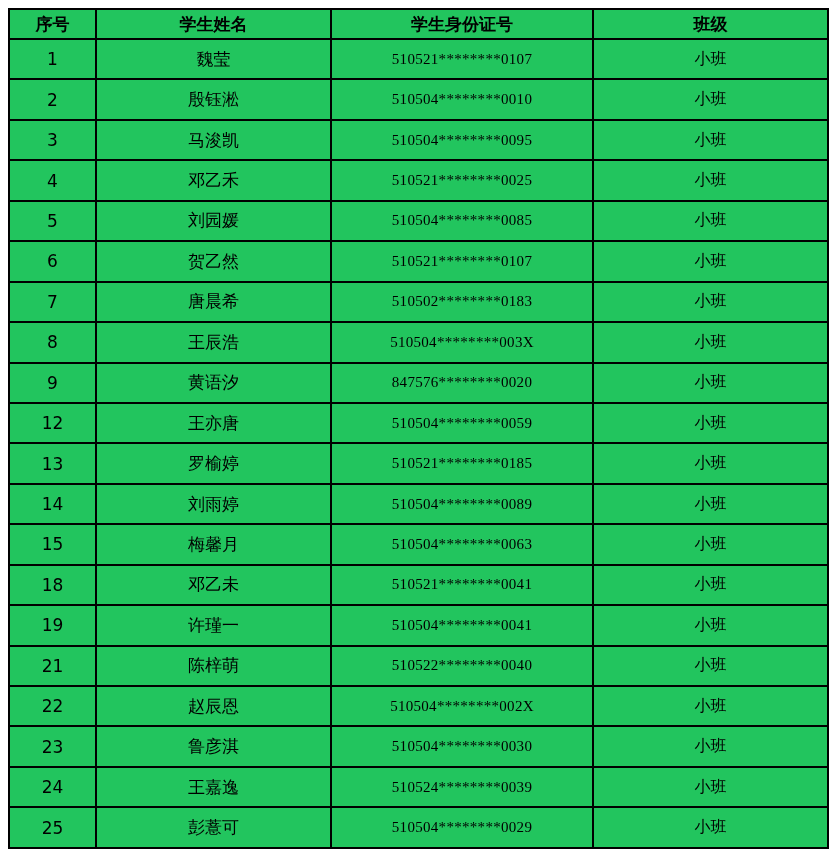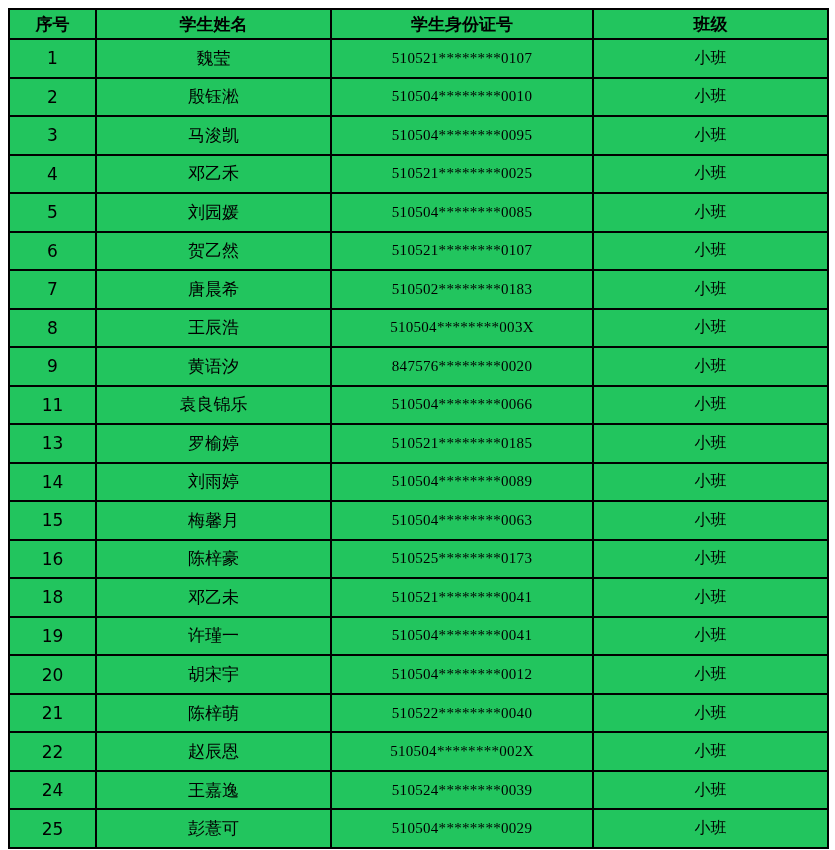--- a/index.html
+++ b/index.html
@@ -126,23 +126,23 @@
           <td class="col-id_number">510504********003X</td>
           <td class="col-class">小班</td>
         </tr>
         <tr>
           <td class="col-seq">9</td>
           <td class="col-name">黄语汐</td>
           <td class="col-id_number">847576********0020</td>
           <td class="col-class">小班</td>
         </tr>
         <tr>
-          <td class="col-seq">11</td>
-          <td class="col-name">袁良锦乐</td>
-          <td class="col-id_number">510504********0066</td>
+          <td class="col-seq">12</td>
+          <td class="col-name">王亦唐</td>
+          <td class="col-id_number">510504********0059</td>
           <td class="col-class">小班</td>
         </tr>
         <tr>
           <td class="col-seq">13</td>
           <td class="col-name">罗榆婷</td>
           <td class="col-id_number">510521********0185</td>
           <td class="col-class">小班</td>
         </tr>
         <tr>
           <td class="col-seq">14</td>
@@ -150,53 +150,47 @@
           <td class="col-id_number">510504********0089</td>
           <td class="col-class">小班</td>
         </tr>
         <tr>
           <td class="col-seq">15</td>
           <td class="col-name">梅馨月</td>
           <td class="col-id_number">510504********0063</td>
           <td class="col-class">小班</td>
         </tr>
         <tr>
-          <td class="col-seq">16</td>
-          <td class="col-name">陈梓豪</td>
-          <td class="col-id_number">510525********0173</td>
-          <td class="col-class">小班</td>
-        </tr>
-        <tr>
           <td class="col-seq">18</td>
           <td class="col-name">邓乙未</td>
           <td class="col-id_number">510521********0041</td>
           <td class="col-class">小班</td>
         </tr>
         <tr>
           <td class="col-seq">19</td>
           <td class="col-name">许瑾一</td>
           <td class="col-id_number">510504********0041</td>
           <td class="col-class">小班</td>
         </tr>
         <tr>
-          <td class="col-seq">20</td>
-          <td class="col-name">胡宋宇</td>
-          <td class="col-id_number">510504********0012</td>
-          <td class="col-class">小班</td>
-        </tr>
-        <tr>
           <td class="col-seq">21</td>
           <td class="col-name">陈梓萌</td>
           <td class="col-id_number">510522********0040</td>
           <td class="col-class">小班</td>
         </tr>
         <tr>
           <td class="col-seq">22</td>
           <td class="col-name">赵辰恩</td>
           <td class="col-id_number">510504********002X</td>
+          <td class="col-class">小班</td>
+        </tr>
+        <tr>
+          <td class="col-seq">23</td>
+          <td class="col-name">鲁彦淇</td>
+          <td class="col-id_number">510504********0030</td>
           <td class="col-class">小班</td>
         </tr>
         <tr>
           <td class="col-seq">24</td>
           <td class="col-name">王嘉逸</td>
           <td class="col-id_number">510524********0039</td>
           <td class="col-class">小班</td>
         </tr>
         <tr>
           <td class="col-seq">25</td>

